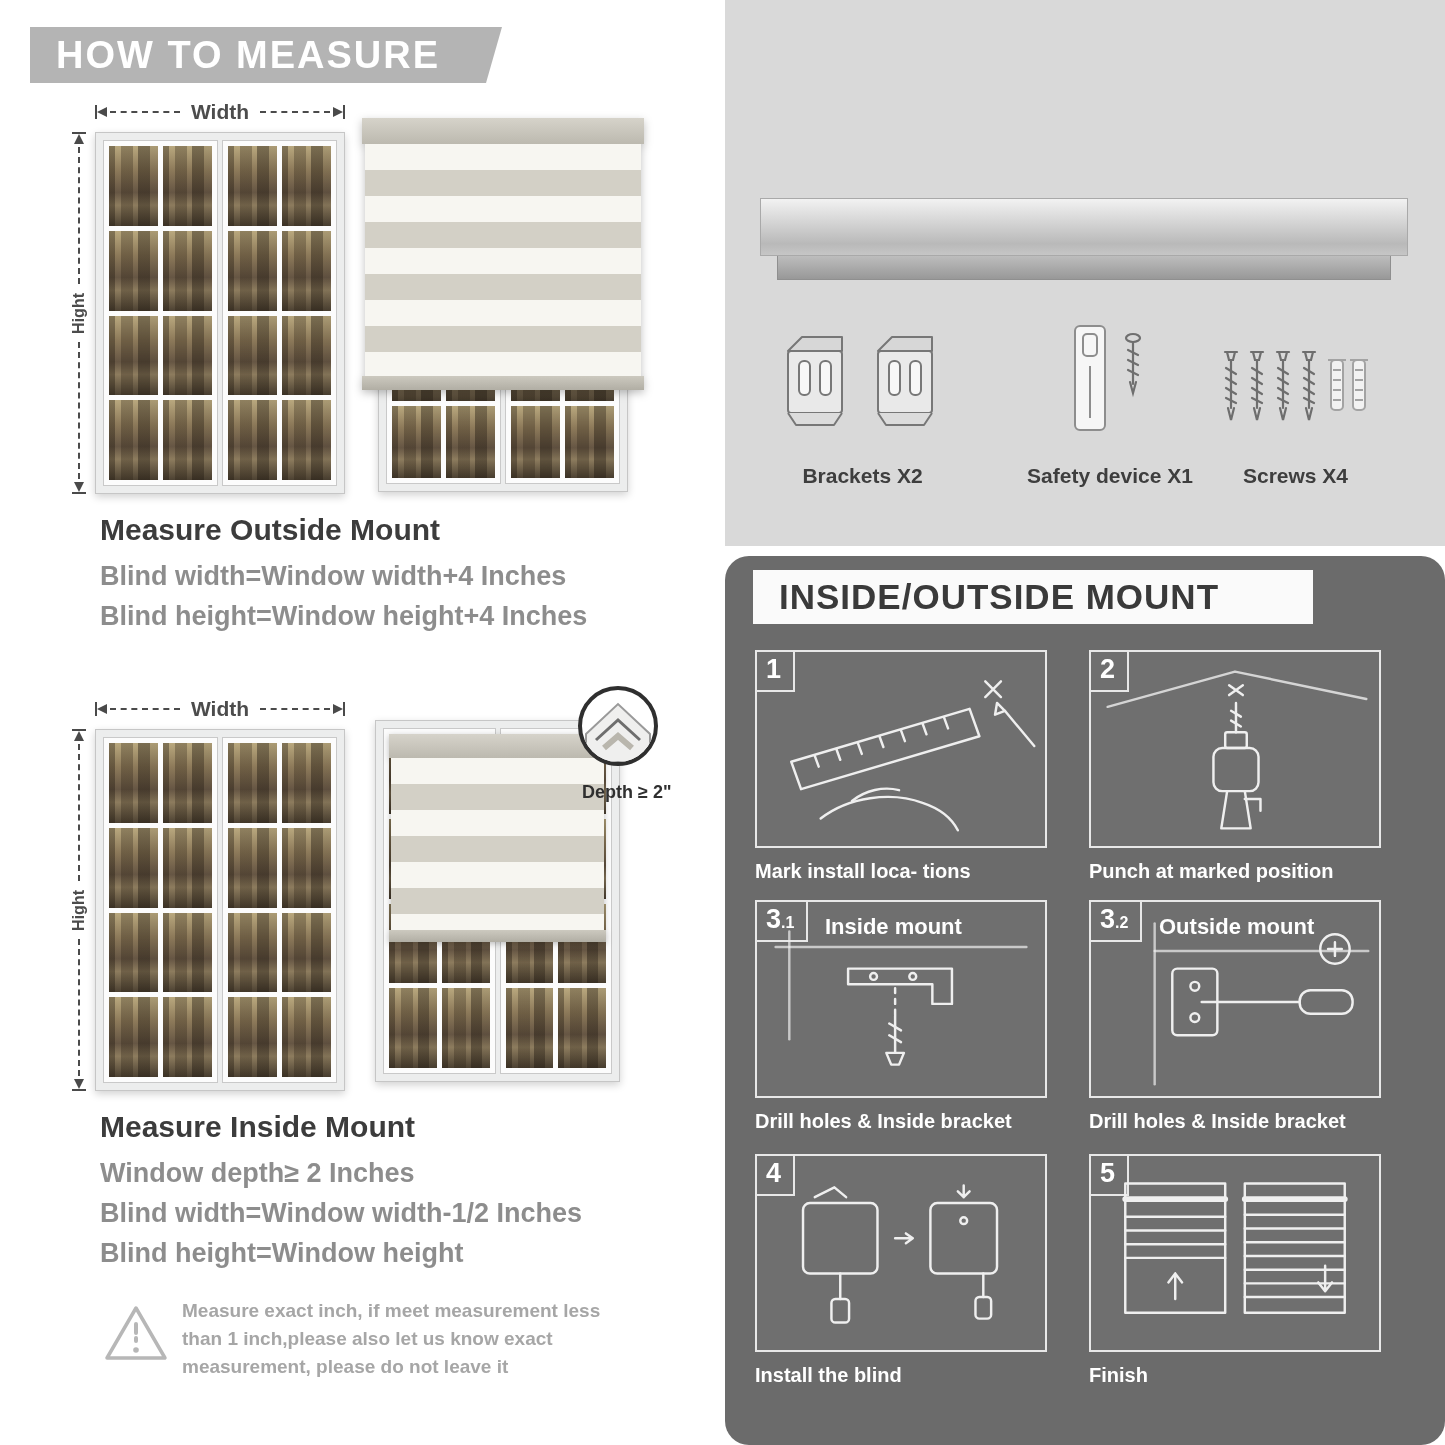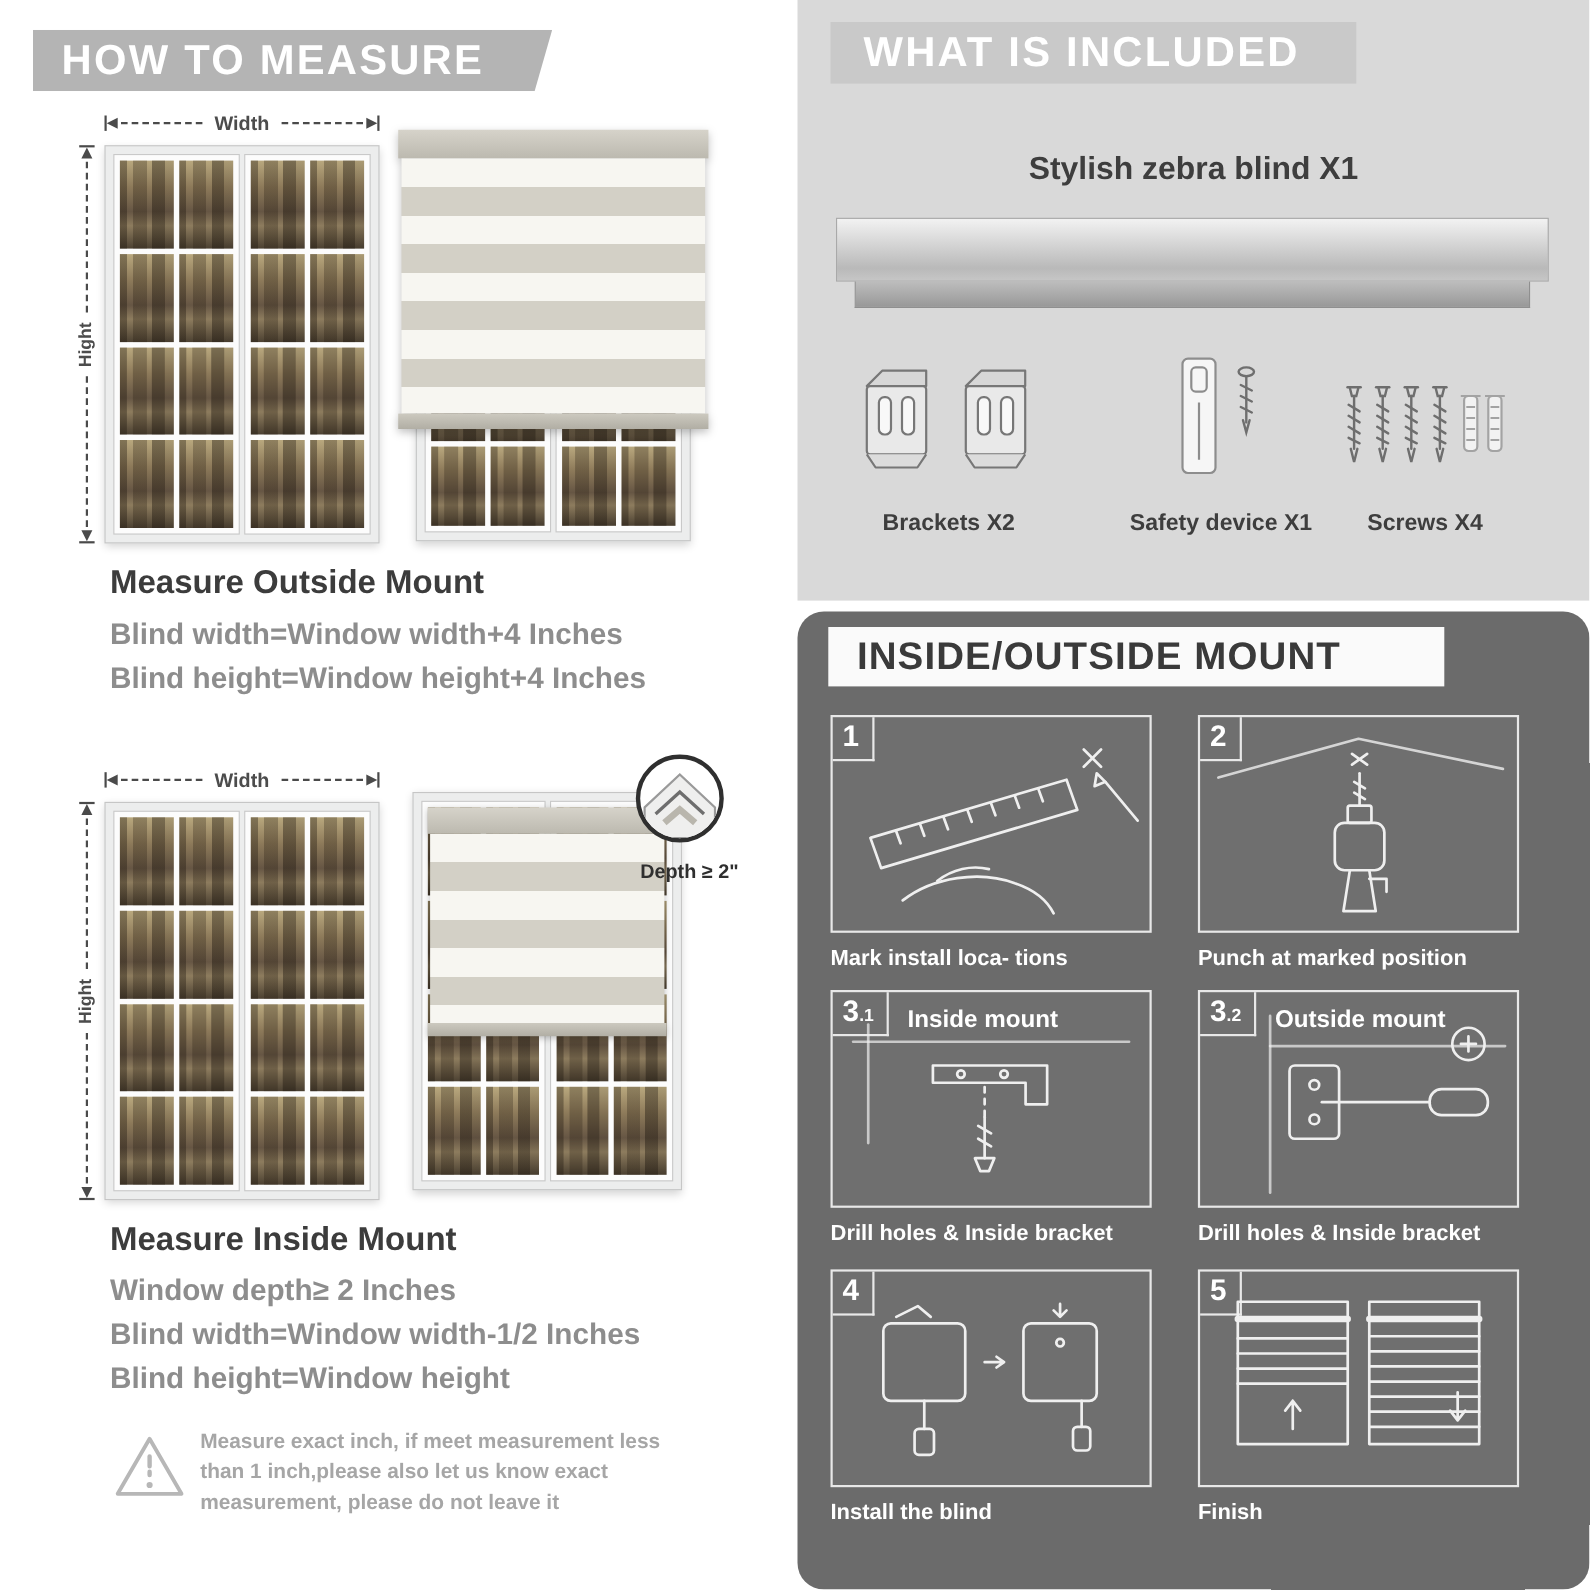--- a/index.html
+++ b/index.html
@@ -16,21 +16,21 @@
   .varrow{position:absolute;width:18px;display:flex;flex-direction:column;align-items:center;}
   .tick{width:0;height:14px;border-left:2px solid #4a4a4a;}
   .htick{height:0;width:14px;border-top:2px solid #4a4a4a;}
   .hline{flex:1;border-top:2px dashed #4a4a4a;height:0;margin:0 3px;}
   .vline{flex:1;border-left:2px dashed #4a4a4a;width:0;margin:3px 0;}
   .ah{width:0;height:0;display:block;}
   .ah.left{border-top:5px solid transparent;border-bottom:5px solid transparent;border-right:10px solid #4a4a4a;}
   .ah.right{border-top:5px solid transparent;border-bottom:5px solid transparent;border-left:10px solid #4a4a4a;}
   .ah.up{border-left:5px solid transparent;border-right:5px solid transparent;border-bottom:10px solid #4a4a4a;}
   .ah.down{border-left:5px solid transparent;border-right:5px solid transparent;border-top:10px solid #4a4a4a;}
-  .hlabel{font-size:18px;font-weight:bold;color:#4c4c4c;margin:0 8px;white-space:nowrap;}
+  .hlabel{font-size:21px;font-weight:bold;color:#4c4c4c;margin:0 8px;white-space:nowrap;}
   .vlabel{writing-mode:vertical-rl;transform:rotate(180deg);font-size:16px;font-weight:bold;color:#4c4c4c;margin:6px 0;}
 
   
   .win{position:absolute;background:#eceded;border:1px solid #c6c6c6;padding:8px;box-shadow:0 3px 8px rgba(0,0,0,.18);}
   .sashes{display:flex;gap:6px;height:100%;}
   .sash{flex:1;background:#fcfcfc;border:5px solid #fcfcfc;outline:1px solid #c9c9c9;
     display:grid;grid-template-columns:1fr 1fr;grid-template-rows:repeat(4,1fr);gap:5px;}
   .pane{display:block;background:
     linear-gradient(90deg,rgba(25,18,10,.35) 0 13%,rgba(0,0,0,0) 13% 25%,rgba(35,26,15,.28) 25% 50%,rgba(0,0,0,0) 50% 60%,rgba(20,14,8,.38) 60% 83%,rgba(0,0,0,.08) 83%),
     linear-gradient(180deg,#b9a87e 0%,#8d7a5a 30%,#665644 58%,#8d7c5e 74%,#4c4132 100%);}
@@ -260,24 +260,20 @@
 
   <svg class="warn-icon" width="66" height="60" viewBox="0 0 66 60">
     <path d="M33 5 L62 55 H4 Z" fill="none" stroke="#b7b7b7" stroke-width="3.5" stroke-linejoin="round"></path>
     <line x1="33" y1="21" x2="33" y2="38" stroke="#b7b7b7" stroke-width="4" stroke-linecap="round" stroke-dasharray="9 5"></line>
     <circle cx="33" cy="47" r="2.8" fill="#b7b7b7"></circle>
   </svg>
   <div class="warn-text">Measure exact inch, if meet measurement less than 1 inch,please also let us know exact measurement, please do not leave it</div>
 </div>
 
 <div class="right-top">
-  <div class="inc-header">
-    <span>WHAT IS INCLUDED</span>
-  </div>
-  <div class="inc-title">Stylish zebra blind X1</div>
 
   <div class="headrail"></div>
   <div class="headrail-lip"></div>
 
   <svg class="parts-art" style="left:55px;top:328px;" width="165" height="105" viewBox="0 0 165 105">
     <defs>
       <g id="bkt" stroke="#777" stroke-width="2" fill="#e9e9e9" stroke-linejoin="round">
         <path d="M6,20 L20,6 L60,6 L60,20 Z" fill="#d7d7d7"></path>
         <rect x="6" y="20" width="54" height="62" rx="3"></rect>
         <rect x="17" y="30" width="11" height="34" rx="5" fill="#f8f8f8"></rect>

